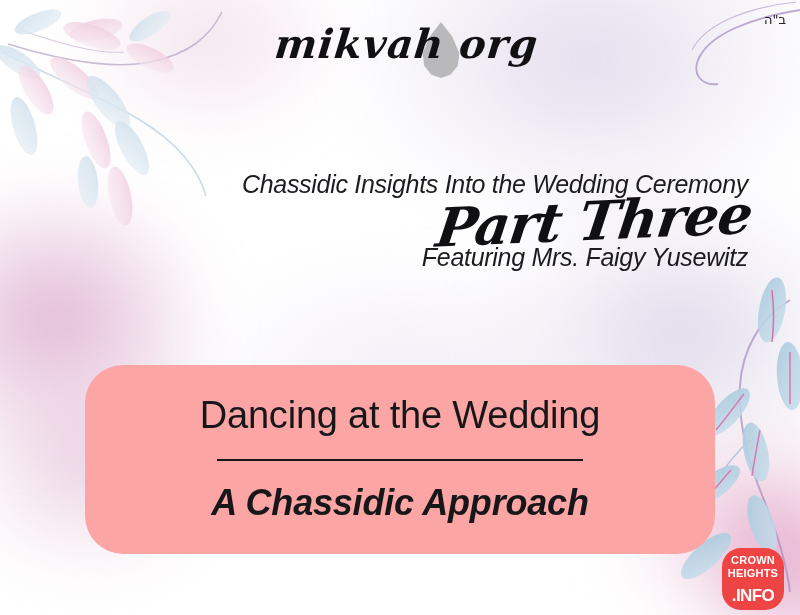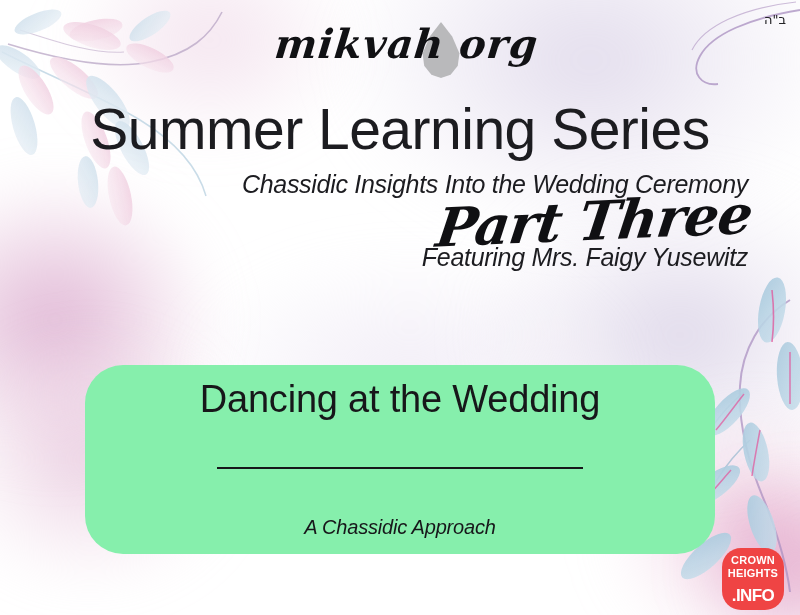--- a/index.html
+++ b/index.html
@@ -147,47 +147,46 @@
     letter-spacing: -0.3px;
     white-space: nowrap;
     margin-left: 20px;
   }
 
   
   .panel {
     position: absolute;
     left: 85px; top: 365px;
     width: 630px; height: 189px;
-    background: #86efac;
+    background: #fca5a5;
     border-radius: 38px;
     display: flex;
     flex-direction: column;
     align-items: center;
     justify-content: center;
-    gap: 24px;
   }
   .panel-title {
     font-size: 38px;
     font-weight: 400;
     color: #17171a;
     letter-spacing: -0.2px;
     line-height: 1;
     margin-top: -2px;
     white-space: nowrap;
   }
   .panel-divider {
     width: 366px;
     height: 2px;
     background: #17171a;
     margin: 25px 0 24px 0;
   }
   .panel-subtitle {
-    font-size: 20px;
-    font-style: italic;
-    font-weight: 400;
+    font-size: 36px;
+    font-style: italic;
+    font-weight: 700;
     color: #17171a;
     letter-spacing: -0.2px;
     line-height: 1;
     white-space: nowrap;
   }
 
   
   .bh-mark {
     position: absolute;
     right: 14px; top: 12px;
@@ -311,21 +310,20 @@
 
   <div class="bh-mark">ב"ה</div>
 
   <div class="logo-wrap">
     <div class="logo-inner">
       <div class="logo-drop"></div>
       <div class="logo-text">mikvah org</div>
     </div>
   </div>
 
-  <div class="title-main">Summer Learning Series</div>
   <div class="title-sub">Chassidic Insights Into the Wedding Ceremony</div>
   <div class="title-part">Part Three</div>
   <div class="title-featuring">Featuring Mrs. Faigy Yusewitz</div>
 
   <div class="panel">
     <div class="panel-title">Dancing at the Wedding</div>
     <div class="panel-divider"></div>
     <div class="panel-subtitle">A Chassidic Approach</div>
   </div>
 

